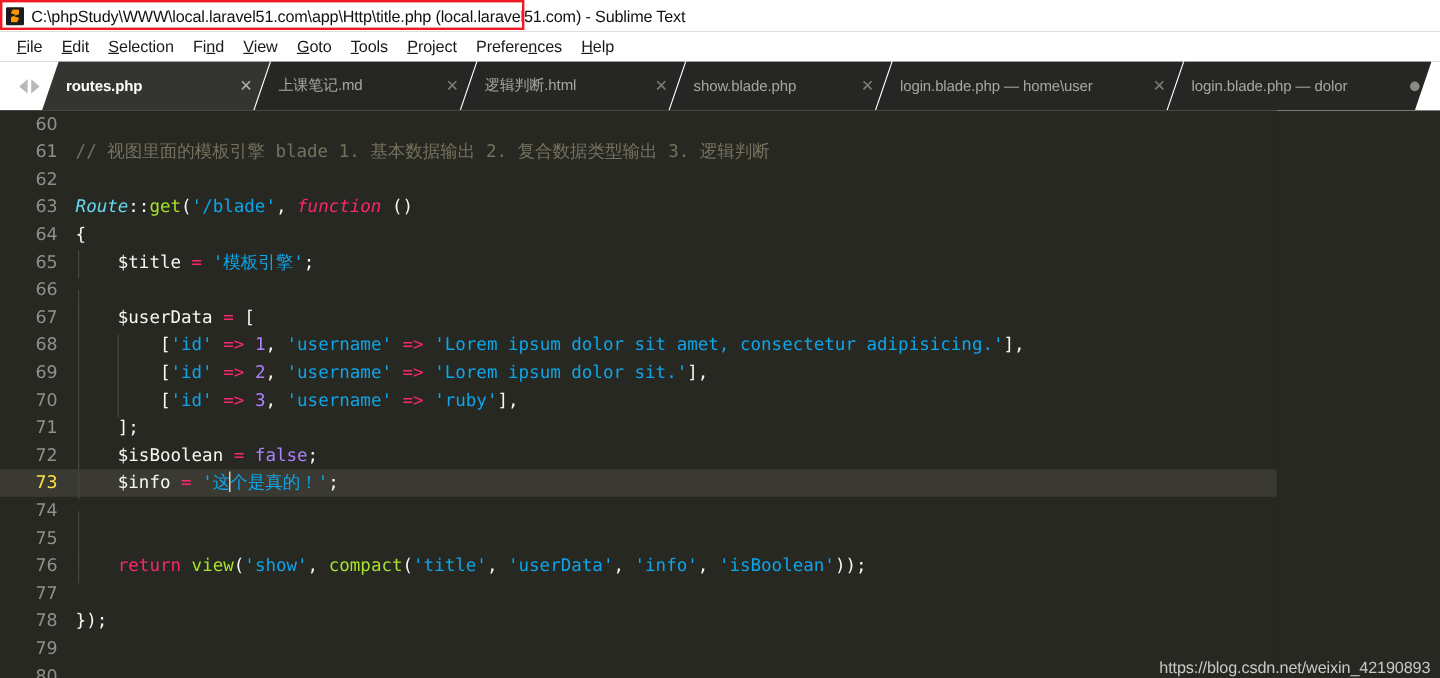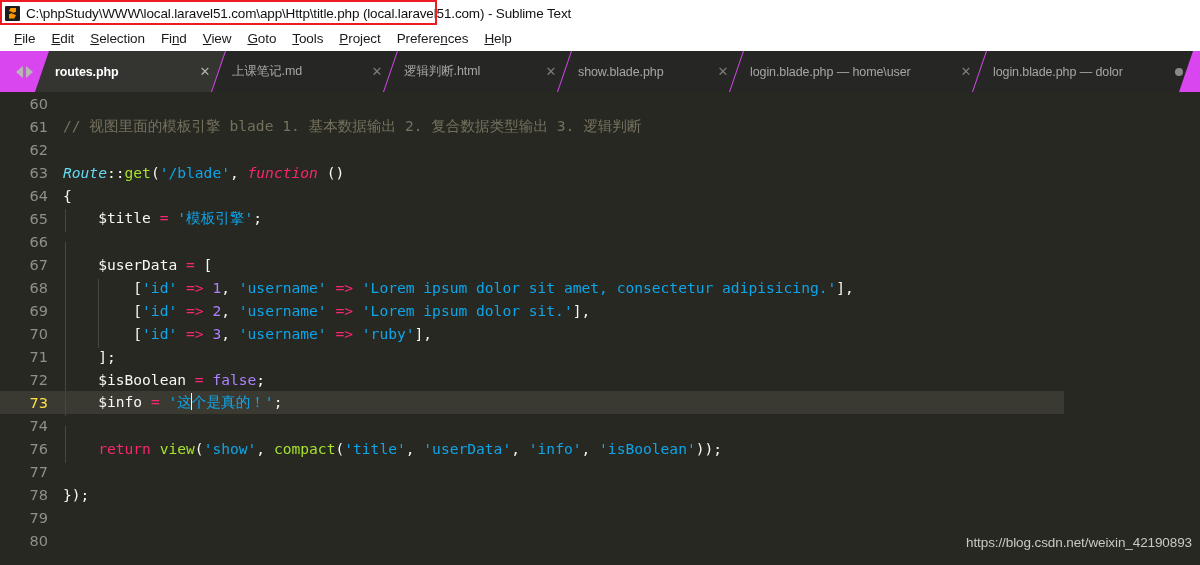--- a/index.html
+++ b/index.html
@@ -83,21 +83,21 @@
     letter-spacing: -0.1px;
   }
   .menu-item u { text-decoration: underline; }
 
   
   .tabbar {
     position: absolute;
     left: 0; top: 51px;
     width: 1200px;
     height: 41px;
-    background: #d946ef;
+    background: #ffffff;
     display: flex;
     align-items: flex-end;
     overflow: hidden;
   }
   .tab-nav {
     width: 48px;
     height: 41px;
     display: flex;
     align-items: center;
     justify-content: center;
@@ -226,21 +226,21 @@
     height: 17px;
     background: #f8f8f0;
     vertical-align: -3px;
     margin: 0 -0.5px;
   }
 
   
   .watermark {
     position: absolute;
     right: 8px;
-    bottom: 15px;
+    bottom: 1px;
     font-size: 13.5px;
     color: #c9c9c4;
     letter-spacing: -0.1px;
     font-family: "Liberation Sans", sans-serif;
   }
 </style>
 </head>
 <body>
 
 <div id="app">
@@ -374,20 +374,24 @@
       <div class="row current">
         <span class="gutter">73</span>
         <span class="code"><span class="indent-guide ig1"></span><span class="t-plain">    $info </span><span class="t-op">=</span><span class="t-plain"> </span><span class="t-str">'这</span><span class="cursor"></span><span class="t-str">个是真的！'</span><span class="t-plain">;</span></span>
       </div>
 
       <div class="row">
         <span class="gutter">74</span>
         <span class="code"><span class="indent-guide ig1"></span></span>
       </div>
 
+      <div class="row">
+        <span class="gutter">75</span>
+        <span class="code"><span class="indent-guide ig1"></span></span>
+      </div>
 
       <div class="row">
         <span class="gutter">76</span>
         <span class="code"><span class="indent-guide ig1"></span><span class="t-plain">    </span><span class="t-kw">return</span><span class="t-plain"> </span><span class="t-func">view</span><span class="t-plain">(</span><span class="t-str">'show'</span><span class="t-plain">, </span><span class="t-func">compact</span><span class="t-plain">(</span><span class="t-str">'title'</span><span class="t-plain">, </span><span class="t-str">'userData'</span><span class="t-plain">, </span><span class="t-str">'info'</span><span class="t-plain">, </span><span class="t-str">'isBoolean'</span><span class="t-plain">));</span></span>
       </div>
 
       <div class="row">
         <span class="gutter">77</span>
         <span class="code"></span>
       </div>

